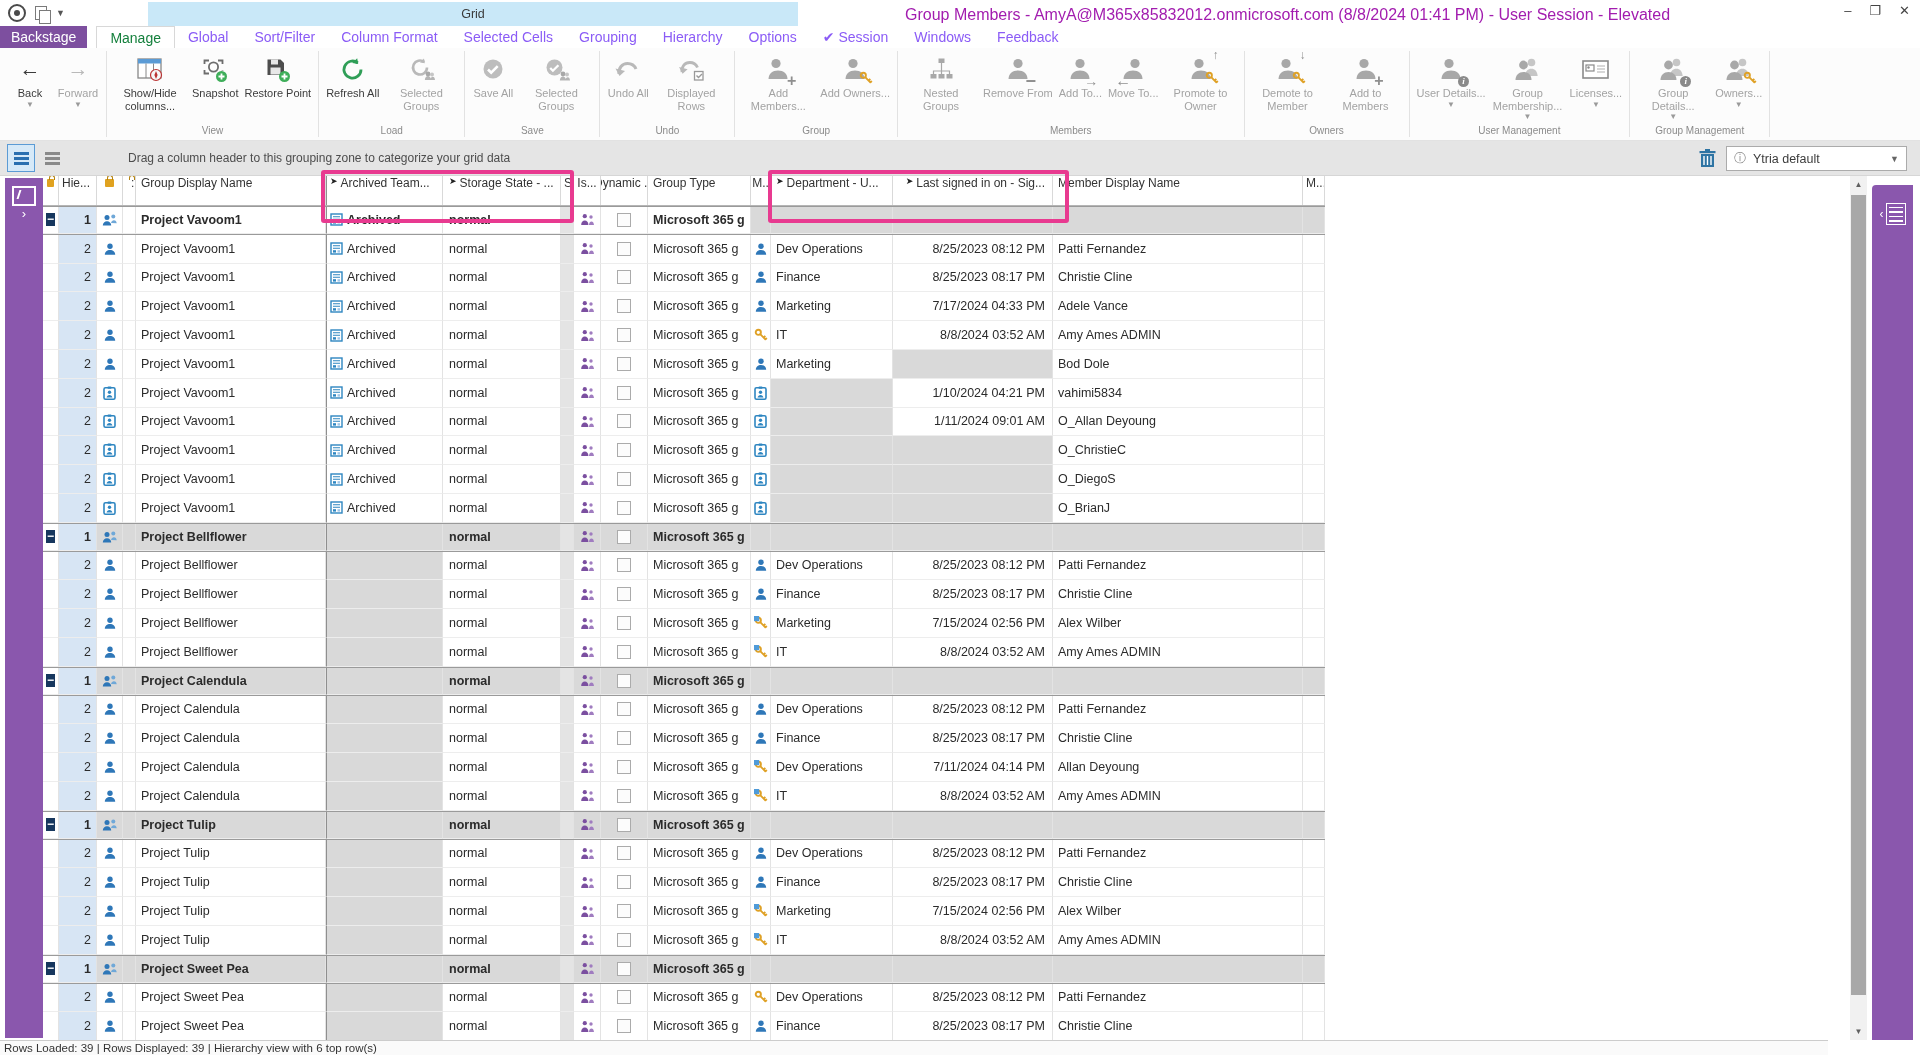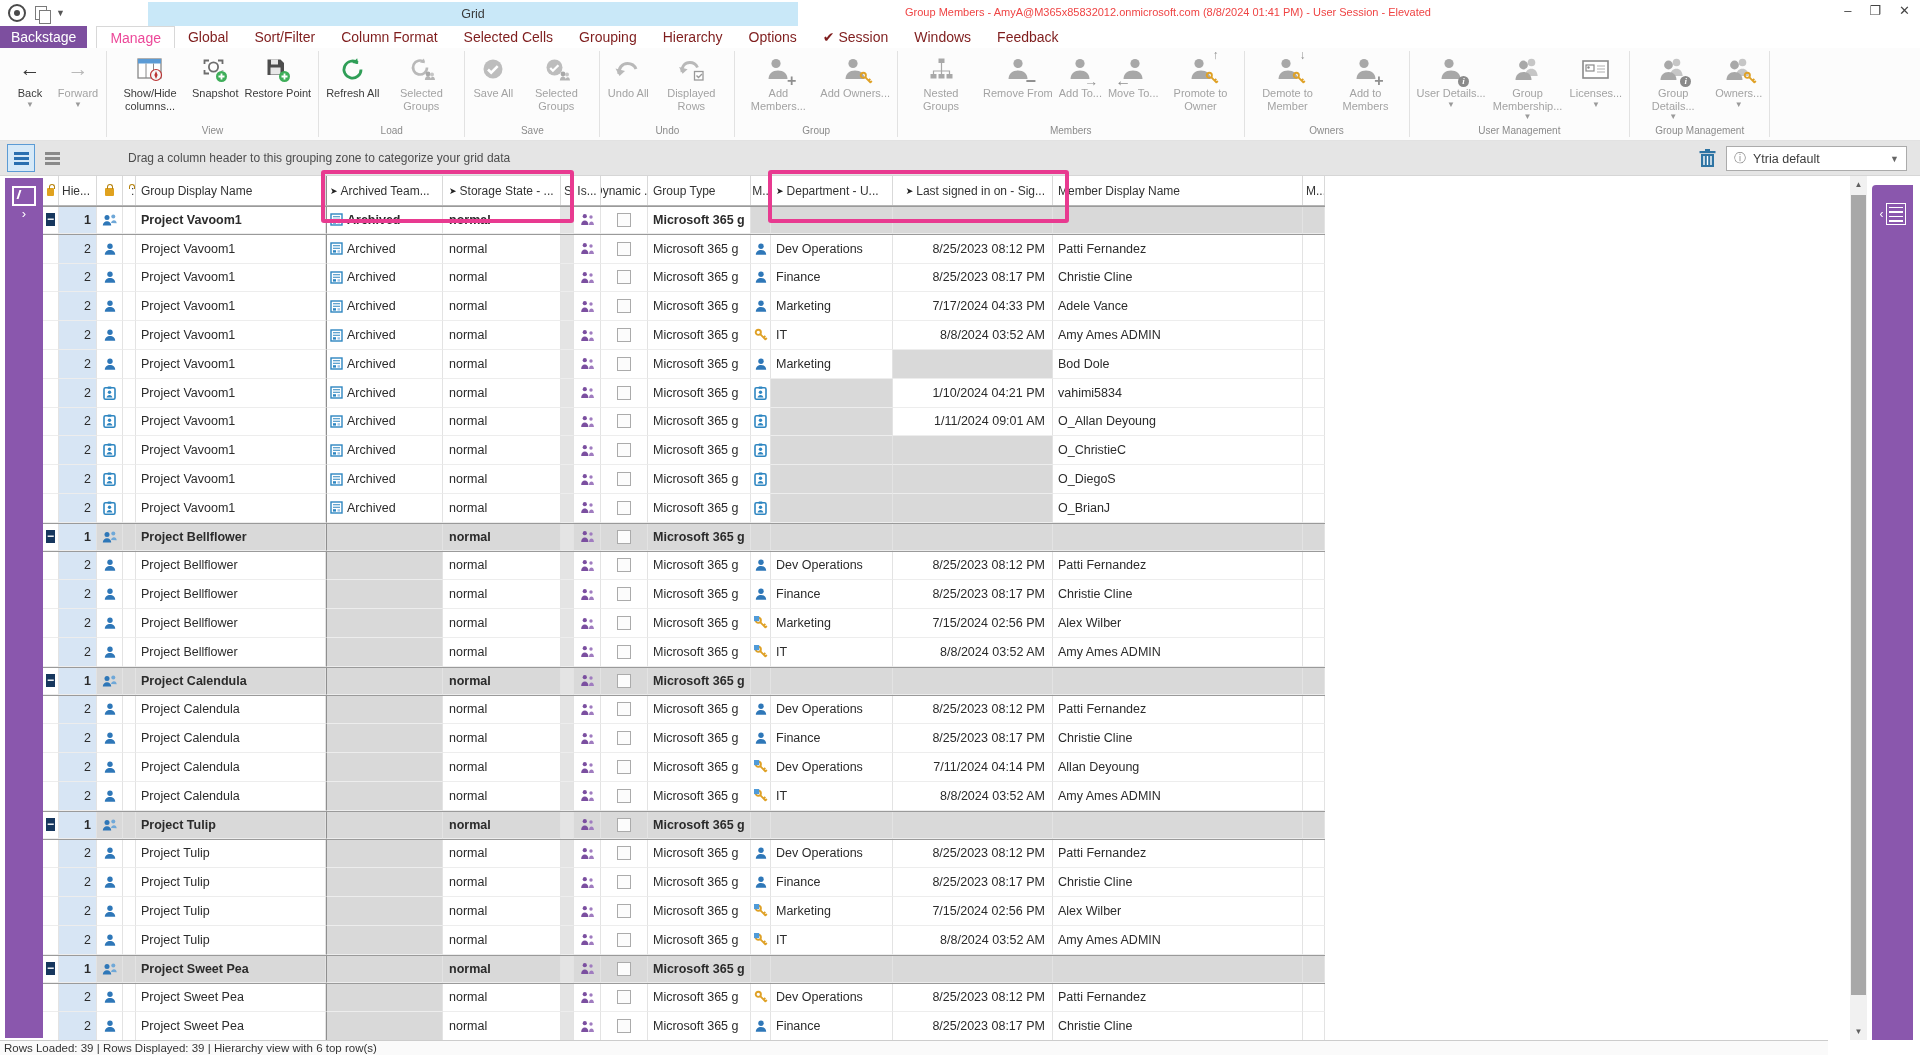--- a/index.html
+++ b/index.html
@@ -8,28 +8,28 @@
   
   .titlebar{position:absolute;top:0;left:0;width:1920px;height:26px;background:#fff}
   .qat{position:absolute;left:8px;top:4px;display:flex;gap:9px;align-items:center}
   .applogo{width:14px;height:14px;border:2px solid #4a4a4a;border-radius:50%;position:relative}
   .applogo::after{content:"";position:absolute;left:4px;top:4px;width:6px;height:6px;background:#4a4a4a;border-radius:50%}
   .copyicon{width:10px;height:12px;border:1.5px solid #7a7a7a;position:relative;background:#fff}
   .copyicon::after{content:"";position:absolute;left:3px;top:3px;width:10px;height:12px;border:1.5px solid #7a7a7a;background:#fff}
   .qcaret{font-size:9px;color:#555}
   .ctxtab{position:absolute;left:148px;top:2px;width:650px;height:24px;background:#c9e8f8;
           color:#3a3a3a;font-size:12.5px;display:flex;align-items:center;justify-content:center}
-  .wtitle{position:absolute;left:905px;top:6px;font-size:11px;color:#ef4444;white-space:nowrap}
+  .wtitle{position:absolute;left:905px;top:6px;font-size:16px;color:#a21caf;white-space:nowrap}
   .winbtns{position:absolute;right:10px;top:3px;display:flex;gap:18px;color:#444;font-size:13px}
   .winbtns span{cursor:default}
   
   .tabbar{position:absolute;top:26px;left:0;width:1920px;height:22px;background:#fff;display:flex;align-items:stretch;font-size:14px}
   .tab-backstage{background:#7d4f9f;color:#fff;padding:0 11px;display:flex;align-items:center;margin-right:9px}
-  .tab{padding:0 13px;display:flex;align-items:center;color:#7f1d1d;white-space:nowrap}
-  .tab.active{color:#ec4899;border:1px solid #d8d8d8;border-bottom:none;background:#fff}
+  .tab{padding:0 13px;display:flex;align-items:center;color:#8b5cf6;white-space:nowrap}
+  .tab.active{color:#15803d;border:1px solid #d8d8d8;border-bottom:none;background:#fff}
   
   .ribbon{position:absolute;top:48px;left:0;width:1920px;height:93px;background:#fcfcfc;
           border-bottom:1px solid #e2e2e2;display:flex;align-items:stretch;padding-left:4px;box-sizing:border-box}
   .rgroup{display:flex;flex-direction:column;padding:1px 2px 0}
   .rbtns{flex:1;display:flex;align-items:flex-start}
   .rbtn{display:flex;flex-direction:column;align-items:center;padding:2px 3px 0;min-width:42px;max-width:72px;cursor:default}
   .ricon{height:36px;display:flex;align-items:center;justify-content:center;position:relative;min-width:30px}
   .rlabel{font-size:11px;line-height:12.5px;text-align:center;color:#3c3c3c}
   .rbtn.dis .rlabel{color:#a3a3a3}
   .rcaret{font-size:8px;color:#9a9a9a;line-height:8px;margin-top:1px}
@@ -49,21 +49,21 @@
               display:flex;align-items:center;font-size:12.5px;color:#3c3c3c;padding:0 7px;gap:7px;box-sizing:border-box}
   .pinfo{color:#8a8a8a;font-size:12px}
   .pcaret{margin-left:auto;color:#666;font-size:9px}
   
   .gridwrap{position:absolute;top:176px;left:0;width:1920px;height:864px;background:#fff;overflow:hidden}
   .leftstrip{position:absolute;left:5px;top:2px;width:38px;height:860px;background:#8a57ad}
   .lsicon{margin:8px auto 0;width:24px;text-align:center;color:#fff;font-size:13px}
   .lsbox{width:20px;height:16px;border:2px solid #fff;margin:0 auto;position:relative}
   .lsbox::after{content:"";position:absolute;left:4px;top:2px;width:2px;height:9px;background:#fff;transform:skewX(-18deg)}
   .gheader{position:absolute;left:43px;top:0;height:30px;display:flex;background:#fff;border-bottom:1px solid #b5b5b5;box-sizing:border-box}
-  .hc{flex:none;border-right:1px solid #d9d9d9;display:flex;align-items:center;font-size:12px;color:#333;
+  .hc{flex:none;border-right:1px solid #d9d9d9;display:flex;align-items:flex-start;font-size:12px;color:#333;
       padding:0 3px;box-sizing:border-box;overflow:hidden;white-space:nowrap;gap:3px}
   .harrow{font-size:9px;color:#222}
   .rows{position:absolute;left:43px;top:30px}
   .grow{display:flex;height:28.8px;box-sizing:border-box}
   .gc{flex:none;border-right:1px solid #e3e3e3;border-bottom:1px solid #ededed;box-sizing:border-box;font-size:12.5px;
       color:#2b2b2b;display:flex;align-items:center;overflow:hidden;white-space:nowrap;background:#fff;padding:0 3px;gap:4px}
   .c0{width:16px}.c1{width:38px}.c2{width:26px;justify-content:center;padding:0}
   .c3{width:13px}.c4{width:190px;padding-left:5px}.c5{width:117px;border-left:1px solid #8f8f8f}
   .c6{width:118px;padding-left:6px}.c7{width:13px}.c8{width:27px;justify-content:center;padding:0}
   .c9{width:47px;justify-content:center;padding:0}.c10{width:103px;padding-left:5px}

